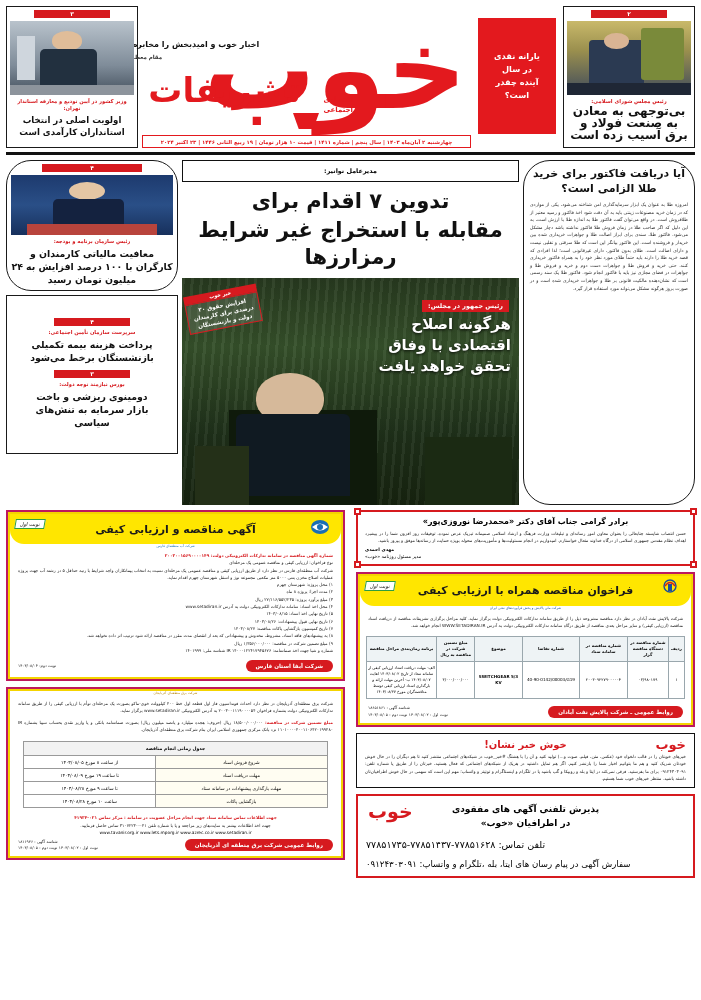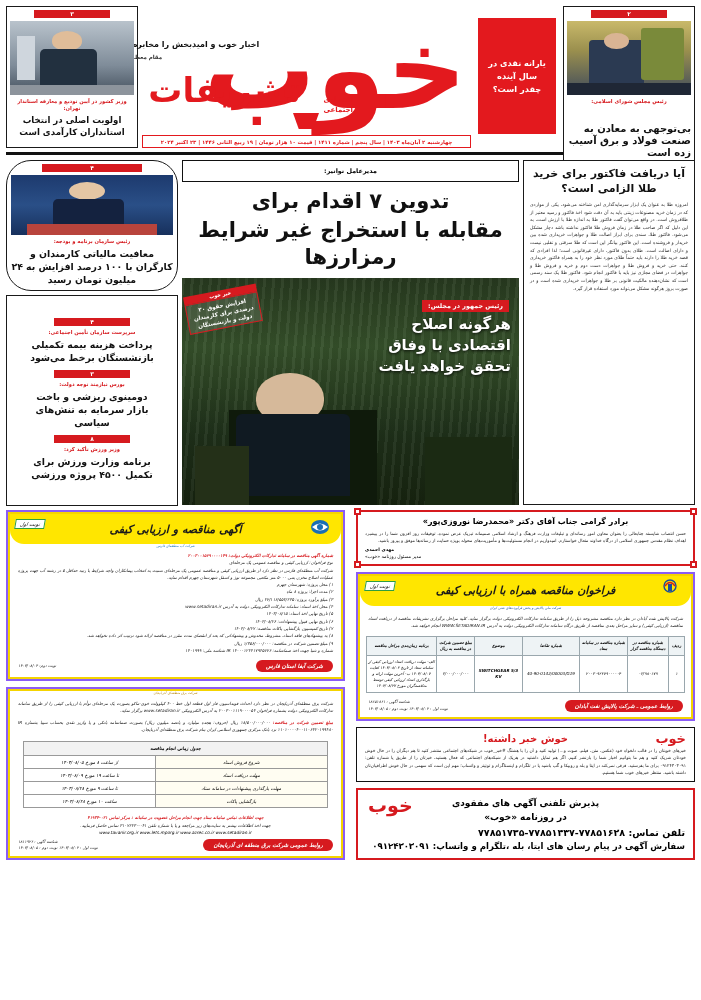--- a/index.html
+++ b/index.html
@@ -27,21 +27,21 @@
 
   
   .topstrip { display: flex; height: 142px; gap: 4px; align-items: stretch; }
 
   .top-left-col { width: 132px; display: flex; flex-direction: column; }
   .top-left-col .box { flex: 1; padding: 3px; display: flex; flex-direction: column; }
 
   .teaser-red {
     width: 78px; background: #e3191e; color: #fff; margin: 12px 3px 14px 3px;
     display: flex; align-items: center; justify-content: center; text-align: center;
-    font-weight: bold; font-size: 8.2px; line-height: 13px; padding: 8px;
+    font-weight: bold; font-size: 8.2px; line-height: 13px; padding: 15px;
   }
 
   .masthead { flex: 1; position: relative; display: flex; flex-direction: column; justify-content: flex-end; }
   .mh-logo { position: relative; height: 112px; }
   .mh-khoob {
     position: absolute; right: 4px; top: -8px;
     font-size: 112px; font-weight: bold; color: #e3191e; line-height: 112px;
     font-family: "DejaVu Sans", sans-serif;
   }
   .mh-rooznameh {
@@ -99,21 +99,21 @@
     position: relative;
   }
   .notice .corner { position: absolute; width: 7px; height: 7px; border: 2px solid #d61a1f; background: #fff; }
   .notice .c1 { top: -4px; right: -4px; } .notice .c2 { top: -4px; left: -4px; }
   .notice .c3 { bottom: -4px; right: -4px; } .notice .c4 { bottom: -4px; left: -4px; }
   .notice-title { font-size: 8px; font-weight: bold; text-align: center; margin-bottom: 4px; }
   .notice-body { font-size: 4.4px; line-height: 7.4px; text-align: justify; color: #222; }
   .notice-sign { font-size: 4.6px; font-weight: bold; text-align: left; margin-top: 2px; }
 
   
-  .tender { border: 2px solid #8b5cf6; background: #fff; position: relative; font-style: italic; }
+  .tender { border: 2px solid #be185d; background: #fff; position: relative; }
   .tender-inner { border: 2px solid #f5d400; background: #fff; padding: 0; }
   .tender-head { background: #ffe600; position: relative; height: 30px; display: flex; align-items: center; justify-content: center; border-radius: 0 0 14px 14px; }
   .tender-head .t { font-size: 11px; font-weight: bold; color: #1a1a1a; }
   .nobat { position: absolute; left: 5px; top: 5px; border: 1px solid #2f9e3f; color: #111; font-size: 5.2px; padding: 1px 4px; background: #fff; transform: skewX(-10deg); }
   .logo-circ { position: absolute; right: 6px; top: 2px; width: 30px; text-align: center; }
   .tender-txt { font-size: 4.3px; line-height: 7.3px; text-align: justify; padding: 4px 8px; color: #1a1a1a; }
   .tender-txt .lbl { color: #d61a1f; font-weight: bold; }
 
   table.t { width: 100%; border-collapse: collapse; font-size: 4.1px; margin: 3px 0; }
   table.t th { background: #eef3f5; border: .7px solid #9aa7ad; padding: 3px 1px; font-weight: bold; line-height: 6px; }
@@ -129,41 +129,41 @@
   .footrow { display: flex; justify-content: space-between; align-items: center; padding: 3px 8px 5px 8px; }
   .footmeta { font-size: 4px; line-height: 6.2px; color: #222; text-align: left; }
   .links { font-size: 4.3px; text-align: center; line-height: 7px; }
 
   .khabar-box { border: 1px solid #111; padding: 5px 8px; position: relative; }
   .khabar-title { font-size: 10px; font-weight: bold; text-align: center; color: #d61a1f; margin-bottom: 3px; }
   .khabar-logo { position: absolute; right: 8px; top: 3px; color: #d61a1f; font-weight: bold; font-size: 13px; }
 
   .contact-box { border: 2px solid #d61a1f; padding: 6px 8px 7px 8px; position: relative; }
   .contact-l1 { font-size: 9px; font-weight: bold; text-align: center; line-height: 14px; }
-  .contact-l2 { font-size: 9.5px; font-weight: bold; text-align: right; letter-spacing: .4px; margin-top: 3px; }
+  .contact-l2 { font-size: 9.5px; font-weight: normal; text-align: left; letter-spacing: .4px; margin-top: 9px; }
   .contact-logo { position: absolute; left: 10px; top: 4px; color: #d61a1f; font-weight: bold; font-size: 19px; }
 </style>
 </head>
 <body>
 
 <div class="page">
 
   <div class="topstrip">
 
     <div class="top-left-col">
       <div class="box">
         <div class="pagenum">۲</div>
         <div class="photo" style="height:74px;background:linear-gradient(180deg,#c9b96a 0%,#9a8f4e 40%,#3e4a5c 100%);position:relative;">
           <div style="position:absolute;left:18%;top:26%;width:44%;height:62%;background:#2b3a52;border-radius:4px 4px 0 0;"></div>
           <div style="position:absolute;left:30%;top:16%;width:20%;height:22%;background:#d9b494;border-radius:50%;"></div>
           <div style="position:absolute;left:60%;top:10%;width:34%;height:70%;background:#7a8a3a;border-radius:3px;"></div>
           <div style="position:absolute;left:0;bottom:0;width:100%;height:16%;background:#1f2735;"></div>
         </div>
         <div class="kicker" style="margin-top:3px;">رئیس مجلس شورای اسلامی:</div>
-        <div class="hl" style="font-size:10px;line-height:12px;margin-top:18px;text-align:right;">بی‌توجهی به معادن به صنعت فولاد و برق آسیب زده است</div>
+        <div class="hl" style="font-size:12px;line-height:12px;margin-top:0;">بی‌توجهی به معادن به صنعت فولاد و برق آسیب زده است</div>
       </div>
     </div>
 
     <div class="teaser-red">یارانه نقدی در سال آینده چقدر است؟</div>
 
     <div class="masthead">
       <div class="mh-logo">
         <div class="mh-khoob">خوب</div>
         <div class="mh-rooznameh">تشریفات</div>
         <div class="mh-diamond"></div>
@@ -191,21 +191,21 @@
         <div class="kicker" style="margin-top:3px;">وزیر کشور در آیین تودیع و معارفه استاندار تهران:</div>
         <div class="hl" style="font-size:8.6px;line-height:12px;margin-top:2px;">اولویت اصلی در انتخاب استانداران کارآمدی است</div>
       </div>
     </div>
   </div>
 
   <div class="blackbar"></div>
 
   <div class="midsection">
 
-    <div class="col-left box" style="padding:5px 6px;">
+    <div class="col-left box" style="padding:5px 6px;border-radius:27px;">
       <div class="hl red" style="font-size:11px;line-height:15px;margin-bottom:5px;">آیا دریافت فاکتور برای خرید طلا الزامی است؟</div>
       <div class="bodytext">امروزه طلا به عنوان یک ابزار سرمایه‌گذاری امن شناخته می‌شود، یکی از مواردی که در زمان خرید مصنوعات زینتی باید به آن دقت شود اخذ فاکتور و رسید معتبر از طلافروش است. در واقع می‌توان گفت فاکتور طلا به اندازه طلا با ارزش است، به این دلیل که اگر صاحب طلا در زمان فروش طلا فاکتور نداشته باشد دچار مشکل می‌شود. فاکتور طلا، سندی برای ابراز اصالت طلا و جواهرات خریداری شده بین خریدار و فروشنده است. این فاکتور بیانگر این است که طلا سرقتی و تقلبی نیست و دارای اصالت است. طلای بدون فاکتور، دارای غیرقانونی است؛ لذا افرادی که قصد خرید طلا را دارند باید حتماً طلای مورد نظر خود را به همراه فاکتور خریداری کنند. حتی خرید و فروش طلا و جواهرات دست دوم و خرید و فروش طلا و جواهرات در فضای مجازی نیز باید با فاکتور انجام شود. فاکتور طلا یک سند رسمی است که نشان‌دهنده مالکیت قانونی بر طلا و جواهرات خریداری شده است و در صورت بروز هرگونه مشکل می‌تواند مورد استفاده قرار گیرد.</div>
     </div>
 
     <div class="col-mid">
       <div class="lead-kicker">مدیرعامل توانیر:</div>
       <div class="lead-head" style="padding-bottom:0;">تدوین ۷ اقدام برای</div>
       <div class="lead-head" style="padding-top:2px;">مقابله با استخراج غیر شرایط رمزارزها</div>
 
       <div class="lead-photo" style="background:linear-gradient(180deg,#27391f 0%,#35502a 30%,#1e2f19 70%,#16230f 100%);">
@@ -248,25 +248,20 @@
       <div class="box" style="padding:20px;">
         <div class="side-item">
           <div class="pagenum">۴</div>
           <div class="kicker">سرپرست سازمان تأمین اجتماعی:</div>
           <div class="side-head" style="margin-top:2px;">پرداخت هزینه بیمه تکمیلی بازنشستگان برخط می‌شود</div>
         </div>
         <div class="side-item">
           <div class="pagenum">۳</div>
           <div class="kicker">بورس نیازمند توجه دولت:</div>
           <div class="side-head" style="margin-top:2px;">دومینوی ریزشی و باخت بازار سرمایه به تنش‌های سیاسی</div>
-        </div>
-        <div class="side-item">
-          <div class="pagenum">۸</div>
-          <div class="kicker">وزیر ورزش تأکید کرد:</div>
-          <div class="side-head" style="margin-top:2px;">برنامه وزارت ورزش برای تکمیل ۴۵۰۰ پروژه ورزشی</div>
         </div>
       </div>
     </div>
   </div>
 
   <div class="lower">
 
     <div class="lower-col">
 
       <div class="notice">
@@ -328,28 +323,28 @@
             <span class="footmeta">
               <span>شناسه آگهی : ۱۸۶۵۱۸۶۱</span><br>
               <span>نوبت اول : ۱۴۰۳/۰۸/۰۲     نوبت دوم : ۱۴۰۳/۰۸/۰۵</span>
             </span>
           </div>
         </div>
       </div>
 
       <div class="khabar-box">
         <div class="khabar-logo">خوب</div>
-        <div class="khabar-title">خوش خبر داشته!</div>
+        <div class="khabar-title">خوش خبر نشان!</div>
         <div class="notice-body">خبرهای خوبتان را در قالب دلخواه خود (عکس، متن، فیلم، صوت و...) تولید کنید و آن را با هشتگ #خبر_خوب در شبکه‌های اجتماعی منتشر کنید تا هم دیگران را در حال خوش خودتان شریک کنید و هم ما بتوانیم اخبار شما را بازنشر کنیم. اگر هم تمایل داشتید در هریک از شبکه‌های اجتماعی که فعال هستید، خبرتان را از طریق یا شماره تلفن: ۰۹۱۲۴۳۰۳۰۹۱ برای ما بفرستید. فرقی نمی‌کند در ایتا و بله و روبیکا و گپ باشید یا در تلگرام و اینستاگرام و توئیتر و واتساپ؛ مهم این است که سهمی در حال خوش اطرافیان‌تان داشته باشید. منتظر خبرهای خوب شما هستیم.</div>
       </div>
 
       <div class="contact-box">
         <div class="contact-logo">خوب</div>
         <div class="contact-l1">پذیرش تلفنی آگهی های مفقودی</div>
-        <div class="contact-l1">در روزنامه «خوب»</div>
+        <div class="contact-l1">در اطرافیان «خوب»</div>
         <div class="contact-l2">تلفن تماس: ۷۷۸۵۱۶۲۸-۷۷۸۵۱۴۳۷-۷۷۸۵۱۷۳۵</div>
         <div class="contact-l2" style="font-size:8.6px;">سفارش آگهی در پیام رسان های ایتا، بله ،تلگرام و واتساپ: ۰۹۱۲۴۳۰۳۰۹۱</div>
       </div>
     </div>
 
     <div class="lower-col">
 
       <div class="tender">
         <div class="tender-inner">
           <div class="tender-head">

